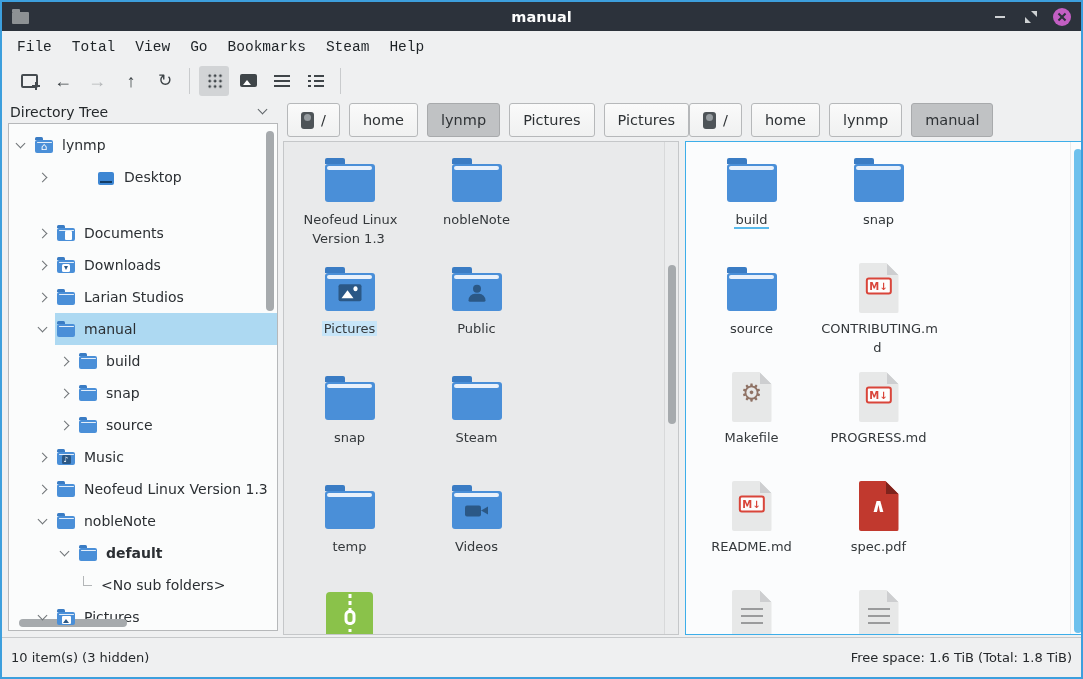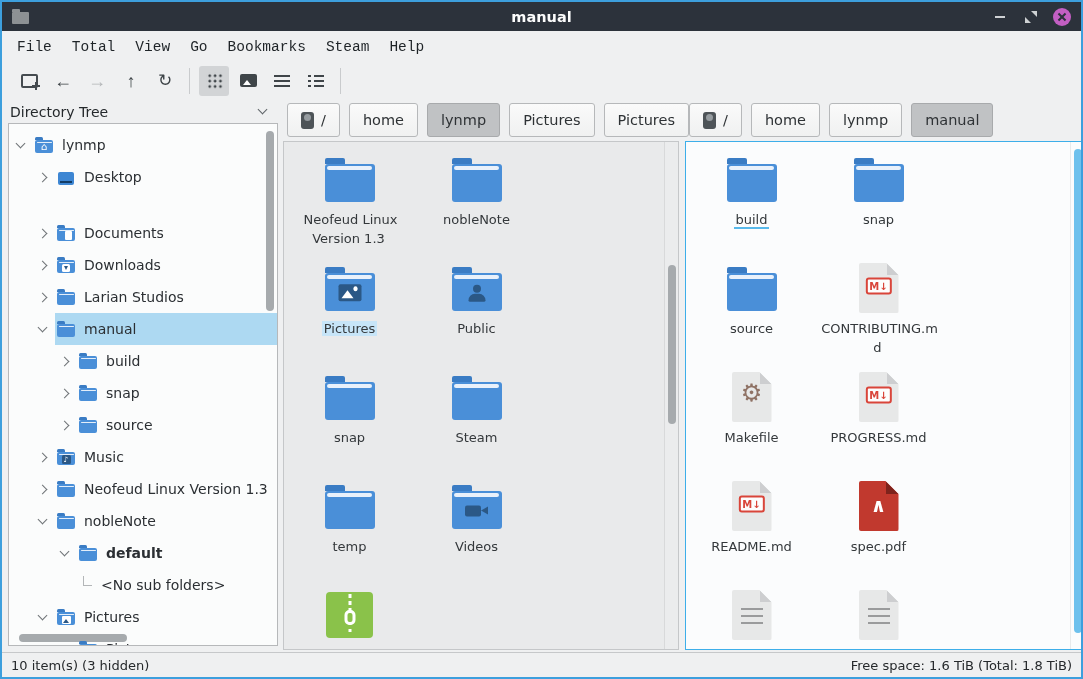--- a/index.html
+++ b/index.html
@@ -191,21 +191,21 @@
     color:#fff; font-size:19px; font-weight:bold; }
 
   
   .sc-track { position:absolute; top:0; right:0; bottom:0; width:14px; background:#ebeced;
               border-left:1px solid #d8d9da; }
   .sc-track.white { background:#fbfcfd; border-left:1px solid #e8eaeb; }
   .sc-thumb { position:absolute; left:3px; width:8px; background:#a6aaad; border-radius:4px; }
   .sc-thumb.blue { background:#6ec1ed; }
 
   
-  .statusbar { height:25px; flex:none; display:flex; align-items:center; justify-content:space-between;
+  .statusbar { height:40px; flex:none; display:flex; align-items:center; justify-content:space-between;
                padding:0 9px; border-top:1px solid #c6c8ca; font-size:13px; color:#26292c; }
 </style>
 </head>
 <body>
 
 <div class="window">
 
   <div class="titlebar">
     <span class="tb-folder"></span>
     <span class="tb-title">manual</span>
@@ -279,21 +279,21 @@
       <div class="trow" style="padding-left: 8px;">
             <span class="exp expanded"></span>
             <span class="trmain">
               <span class="tf">
                 <i class="ts"></i>
                 <b class="thome">⌂</b>
               </span>
               <span class="tlab">lynmp</span>
             </span>
           </div>
-          <div class="trow" style="padding-left: 30px;">
+          <div class="trow" style="padding-left: 30px; gap: 40px;">
             <span class="exp collapsed"></span>
             <span class="trmain">
               <span class="tdesk">
                 <i></i>
               </span>
               <span class="tlab">Desktop</span>
             </span>
           </div>
           <div class="trow" style="padding-left: 30px; margin-top: 24px;">
             <span class="exp collapsed"></span>

